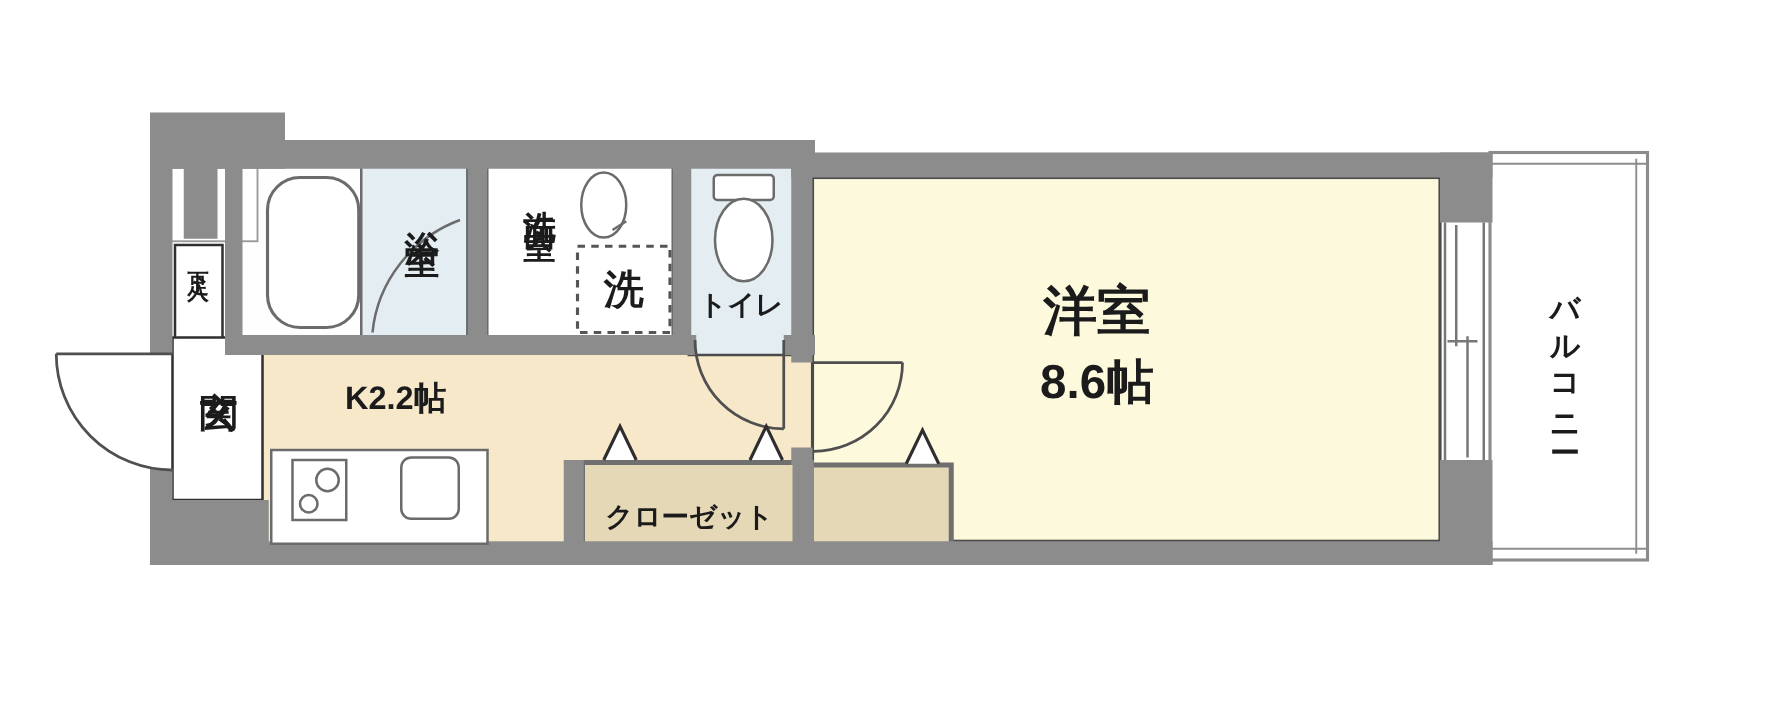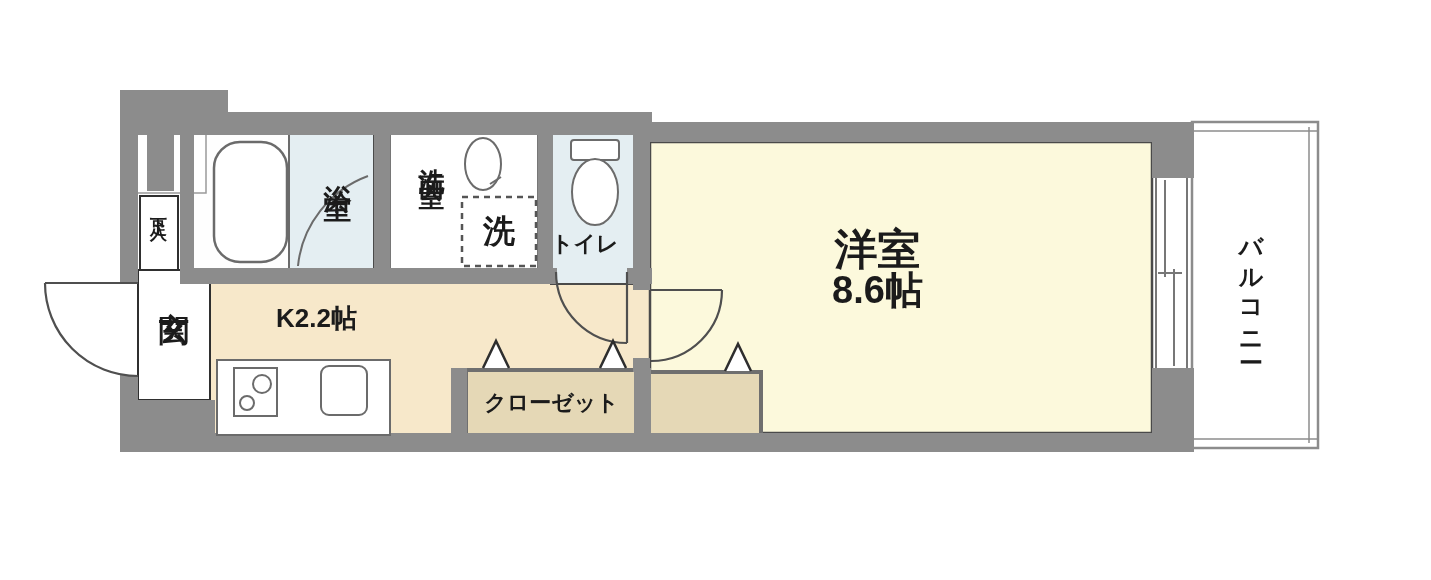--- a/index.html
+++ b/index.html
@@ -22,26 +22,26 @@
   }
   .vtext{
     writing-mode:vertical-rl;
     text-orientation:upright;
   }
   .lbl-shoe{left:150px;top:204px;font-size:17px;letter-spacing:3px;}
   .lbl-genkan{left:159px;top:288px;font-size:30px;letter-spacing:4px;}
   .lbl-bath{left:323px;top:162px;font-size:28px;letter-spacing:8px;}
   .lbl-washroom{left:419px;top:148px;font-size:26px;letter-spacing:7px;}
   .lbl-washer{left:483px;top:215px;font-size:32px;}
-  .lbl-toilet{left:551px;top:233px;width:84px;text-align:left;font-size:22px;font-family:Liberation Serif, serif;}
+  .lbl-toilet{left:551px;top:233px;width:84px;text-align:center;font-size:22px;font-family:Liberation Serif, serif;}
   .lbl-kitchen{left:276px;top:305px;font-size:26px;}
   .lbl-main{left:655px;top:228px;width:445px;text-align:center;}
   .lbl-main .l1{font-size:43px;}
-  .lbl-main .l2{font-size:38px;margin-top:0;}
-  .lbl-closet-l{left:466px;top:392px;width:171px;text-align:center;font-size:22px;}
+  .lbl-main .l2{font-size:38px;margin-top:16px;}
+  .lbl-closet-l{left:466px;top:403px;width:171px;text-align:center;font-size:22px;}
   .lbl-closet-s{left:649px;top:383px;width:112px;text-align:center;font-size:16px;line-height:1.35;}
   .lbl-balcony{left:1239px;top:220px;font-size:24px;letter-spacing:5px;font-weight:bold;}
 </style>
 </head>
 <body>
 
 <div class="canvas">
 
   <svg width="1431" height="580" viewBox="0 0 1431 580">
 

